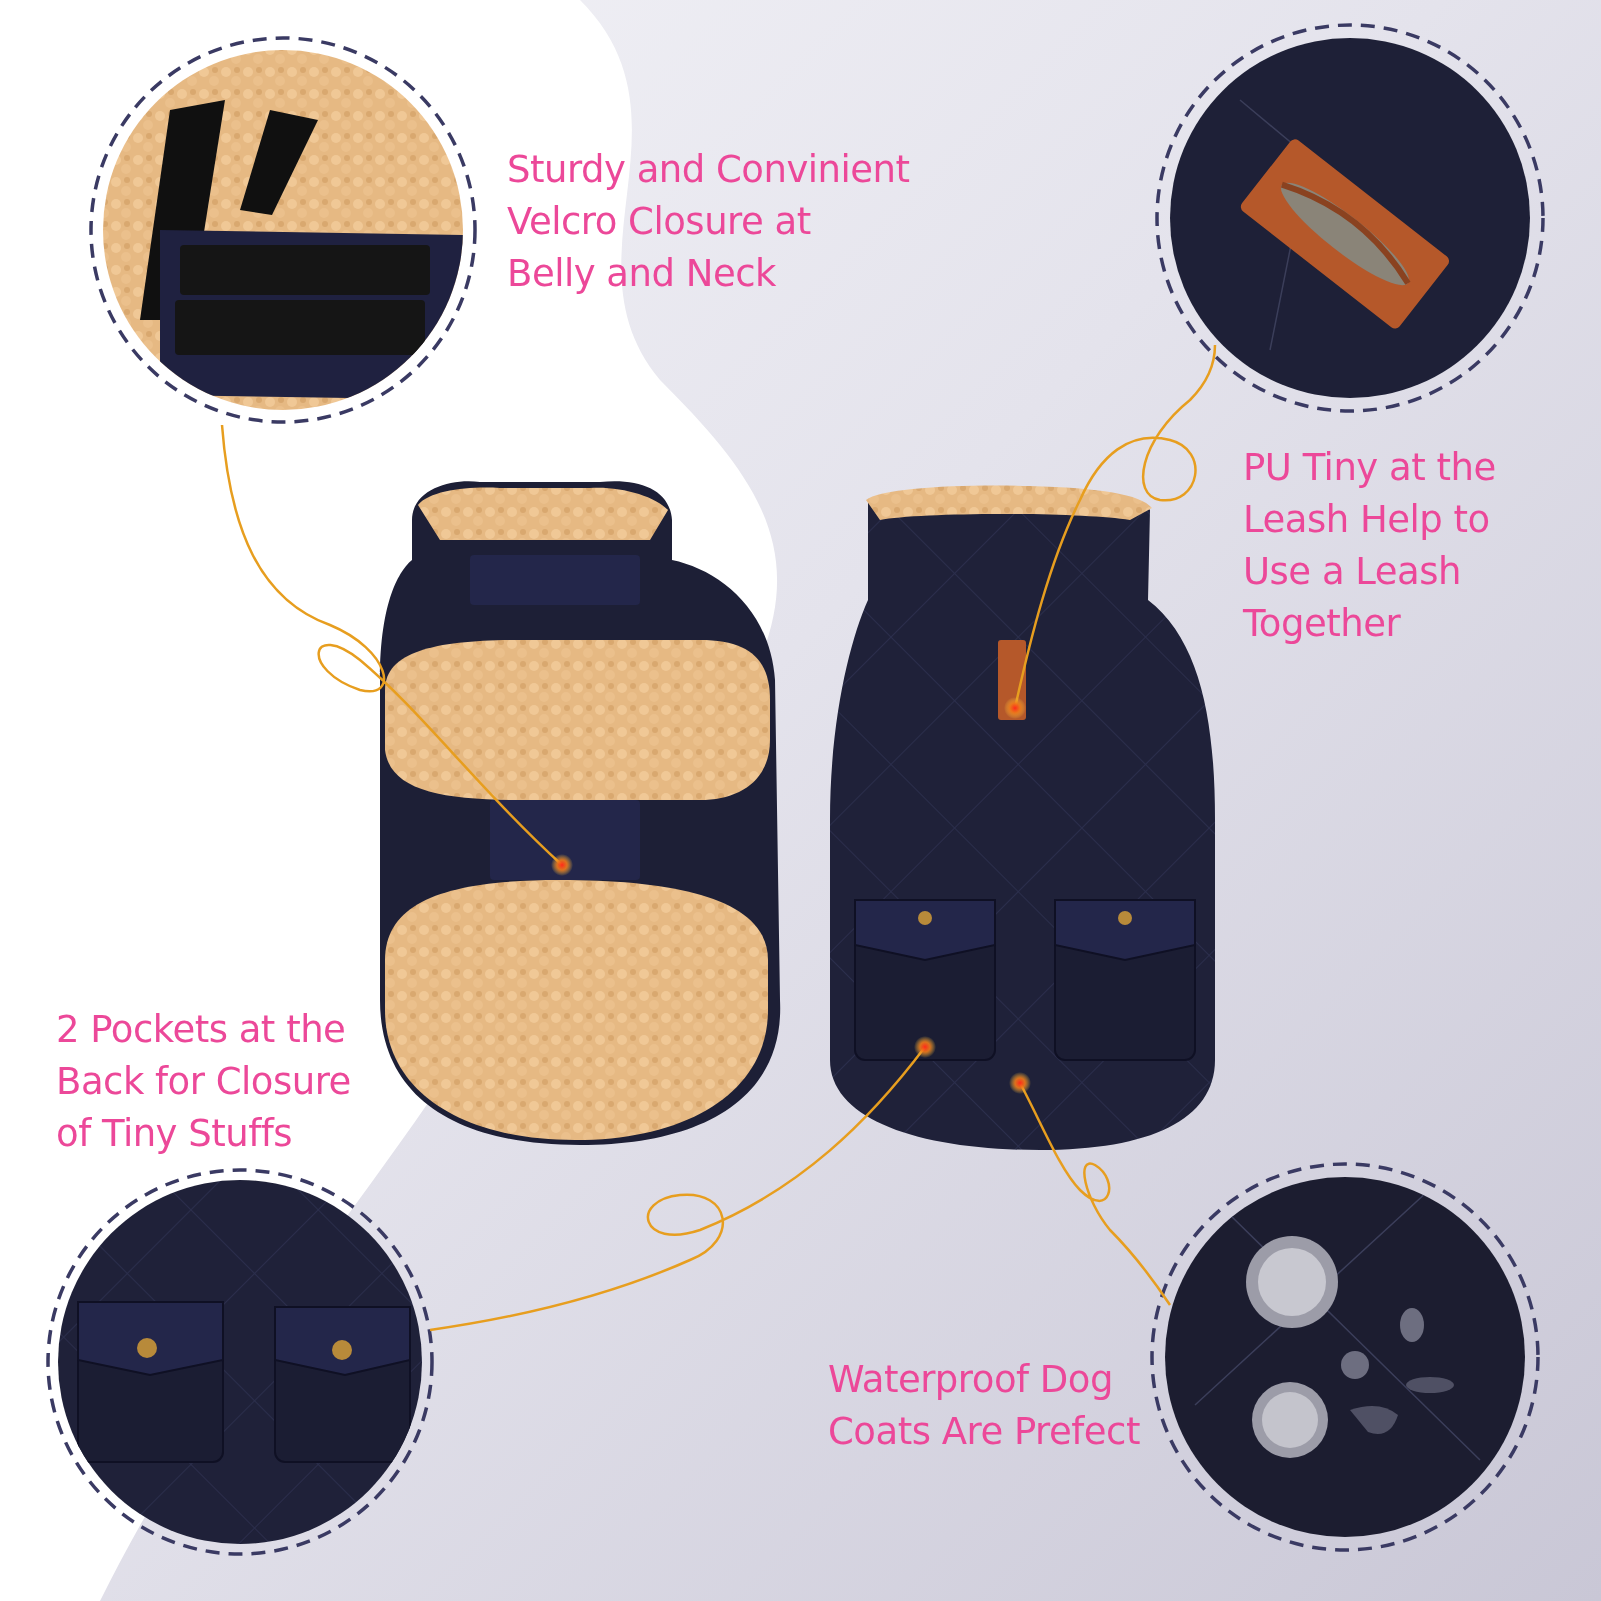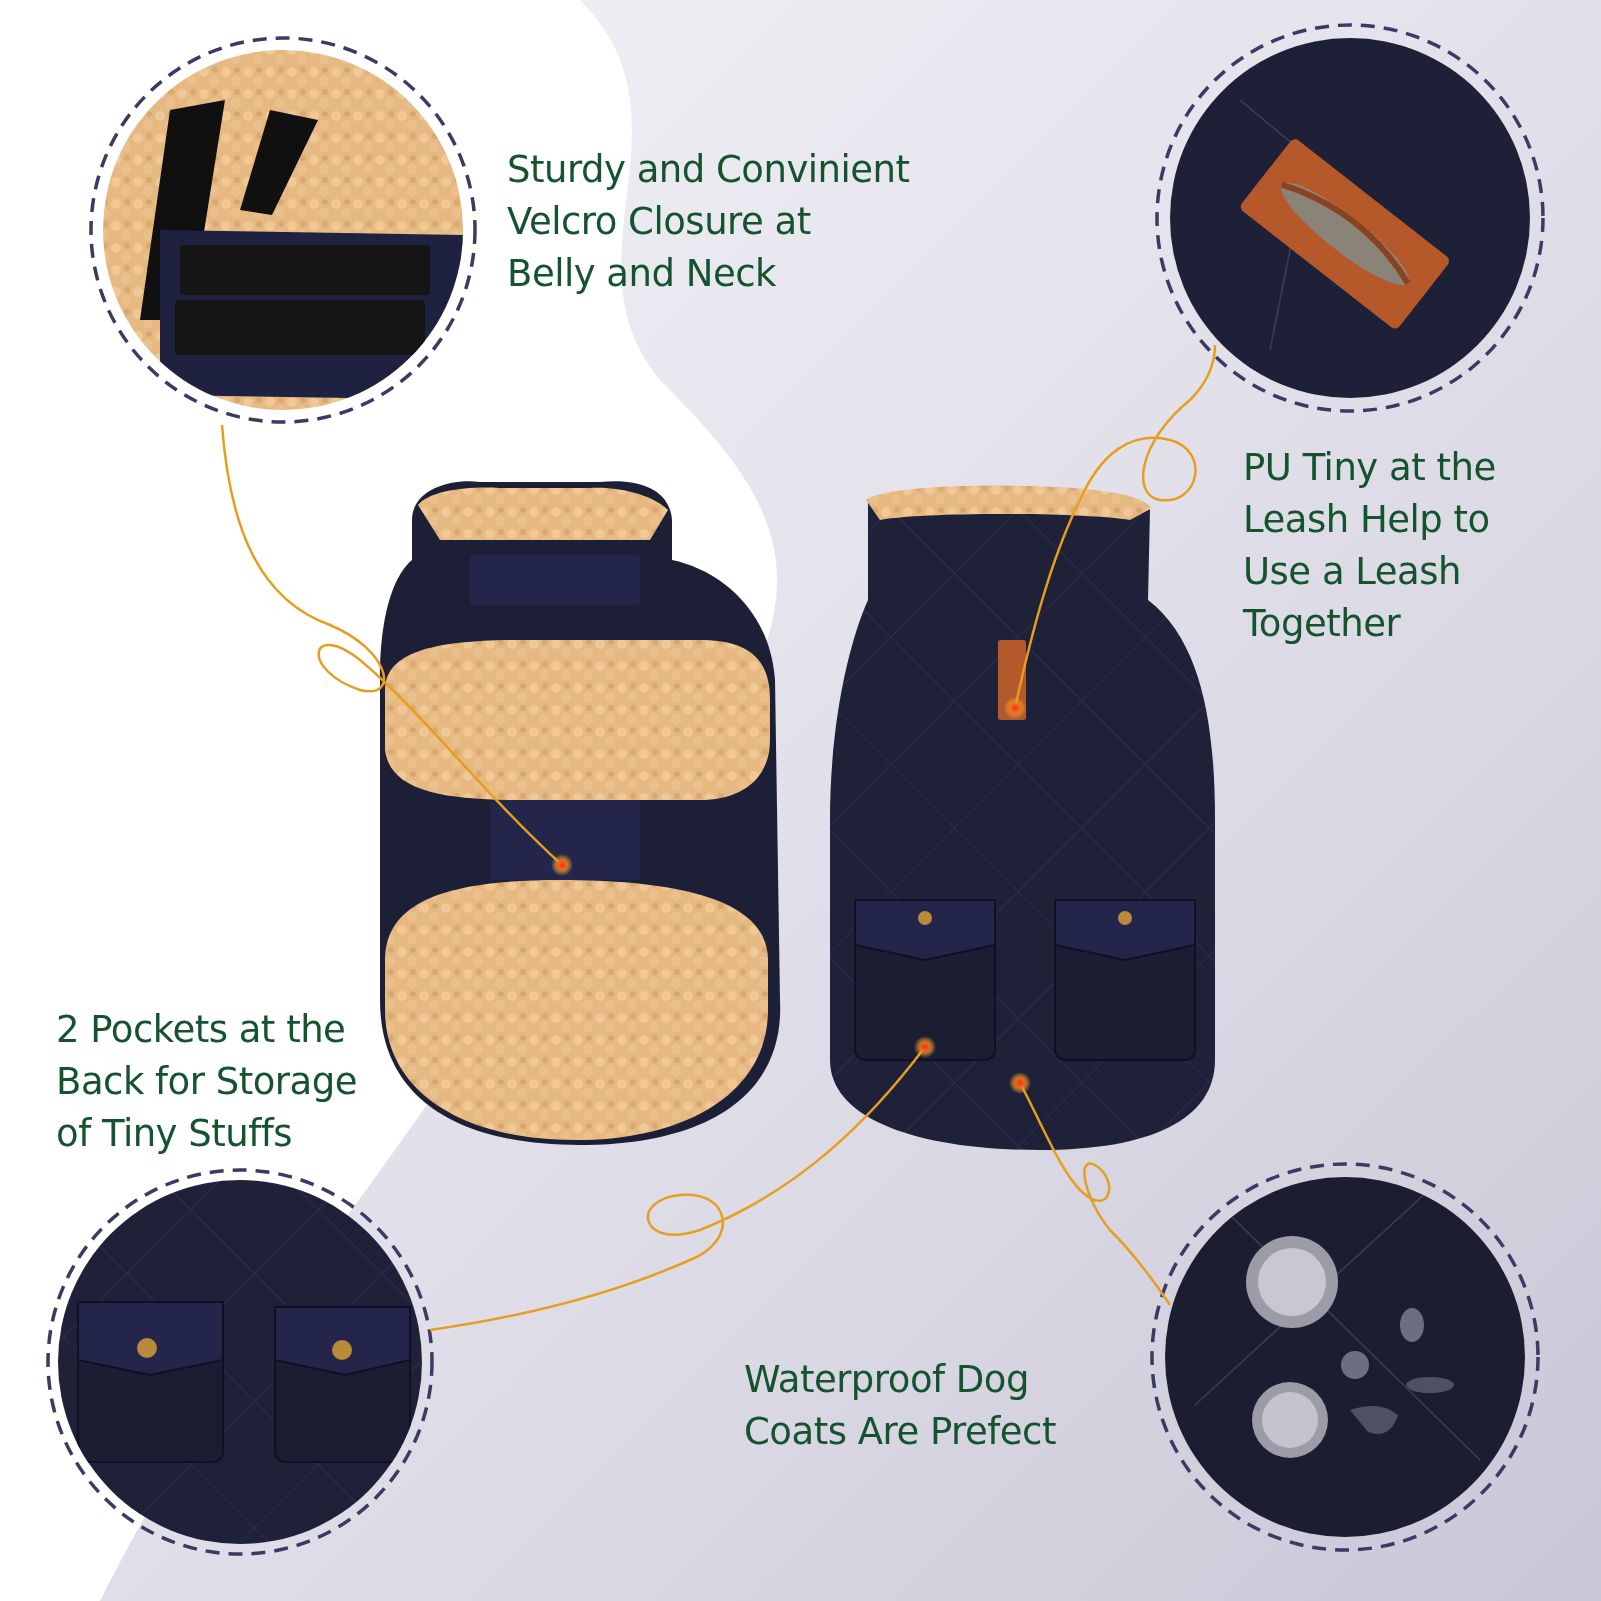--- a/index.html
+++ b/index.html
@@ -1,20 +1,20 @@
 <!DOCTYPE html>
 <html><head>
 <meta charset="utf-8">
 <style>
   html,body{margin:0;padding:0;}
   body{width:1601px;height:1601px;position:relative;overflow:hidden;
     background:linear-gradient(135deg,#f4f4f8 0%,#e4e3ec 45%,#c9c7d6 100%);
     font-family:"DejaVu Sans","Liberation Sans",sans-serif;color:#111;}
   .canvas{position:absolute;left:0;top:0;width:1601px;height:1601px;}
-  .label{position:absolute;font-size:37px;line-height:52px;letter-spacing:-0.5px;color:#14532d;font-weight:400;}
+  .label{position:absolute;font-size:37px;line-height:52px;letter-spacing:-0.5px;color:#ec4899;font-weight:400;}
   .label span{display:block;white-space:nowrap;}
   svg{position:absolute;left:0;top:0;}
 </style>
 </head>
 <body>
 
 <div class="canvas">
 
 <svg width="1601" height="1601" viewBox="0 0 1601 1601">
   <defs>
@@ -147,22 +147,22 @@
 
 <div class="label" style="left:1243px;top:442px;">
   <span>PU Tiny at the</span>
   <span>Leash Help to</span>
   <span>Use a Leash</span>
   <span>Together</span>
 </div>
 
 <div class="label" style="left:56px;top:1004px;">
   <span>2 Pockets at the</span>
-  <span>Back for Storage</span>
+  <span>Back for Closure</span>
   <span>of Tiny Stuffs</span>
 </div>
 
-<div class="label" style="left:744px;top:1354px;">
+<div class="label" style="left:828px;top:1354px;">
   <span>Waterproof Dog</span>
   <span>Coats Are Prefect</span>
 </div>
 
 </div>
 
 </body></html>

